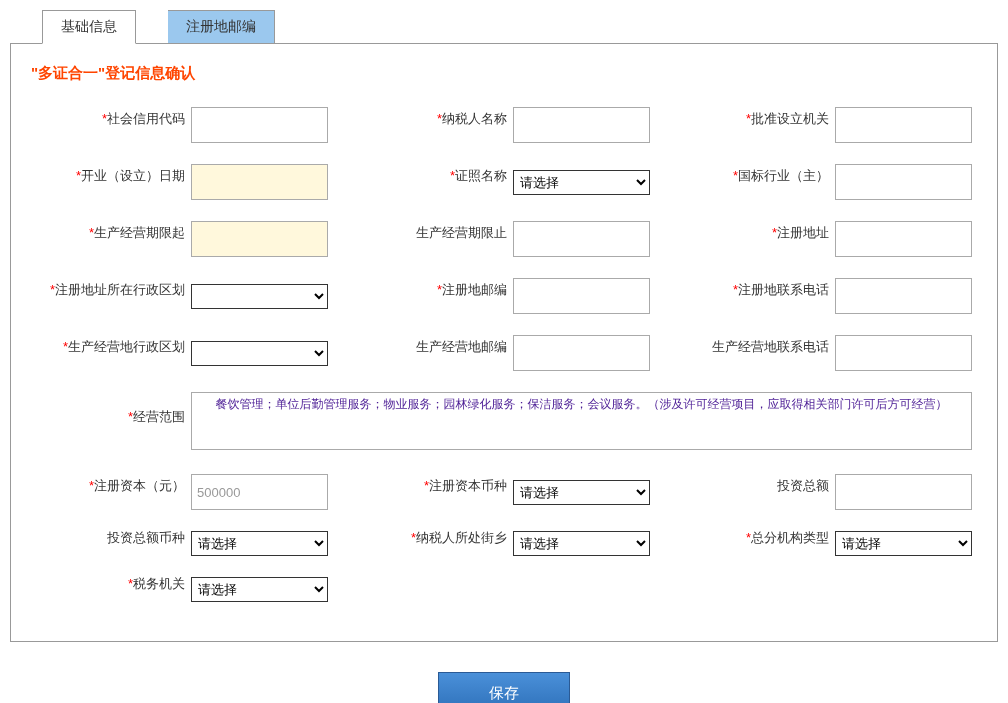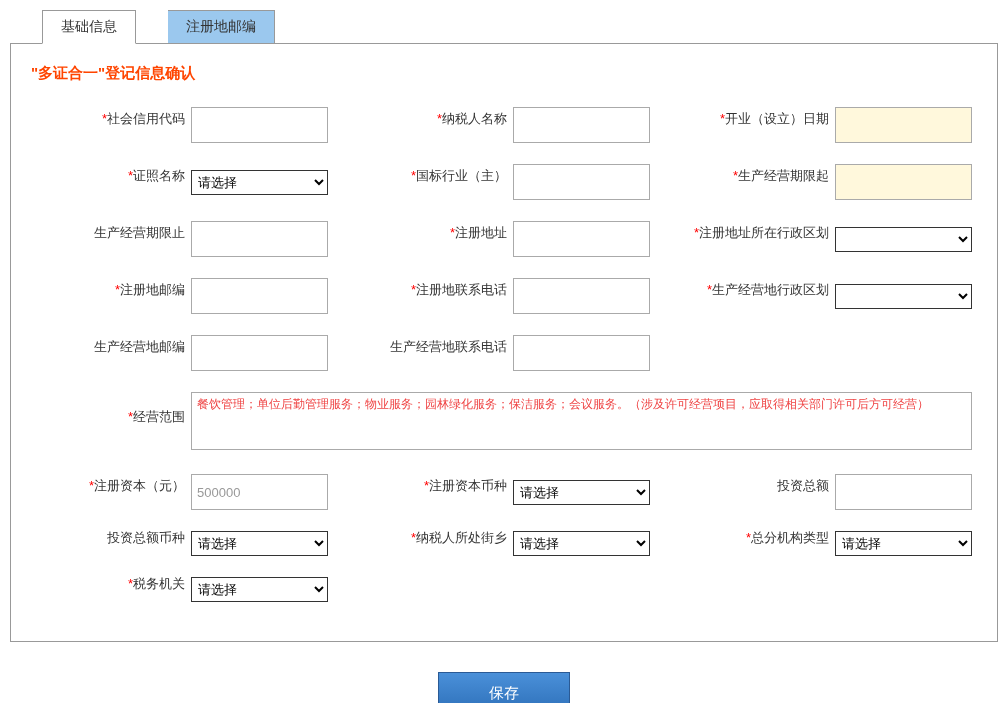--- a/index.html
+++ b/index.html
@@ -97,22 +97,23 @@
       font-family: inherit;
       background: #fff;
     }
     textarea {
       width: 100%;
       height: 58px;
       border: 1px solid #aaa;
       padding: 3px 5px;
       font-size: 12px;
       font-family: inherit;
-      color: #ef4444;
+      color: #4c1d95;
       resize: none;
+      text-align: center;
     }
     .full-width .input-cell {
       padding-right: 0;
     }
     .button-area {
       text-align: center;
       margin-top: 30px;
     }
     .save-btn {
       background: linear-gradient(to bottom, #4a90d9, #2d6fb8);
@@ -143,20 +144,24 @@
     <div class="form-row">
       <div class="label-cell"><span class="required">*</span><span>社会信用代码</span></div>
       <div class="input-cell"><input type="text" value="" style=""></div>
     </div>
 
     <div class="form-row">
       <div class="label-cell"><span class="required">*</span><span>纳税人名称</span></div>
       <div class="input-cell"><input type="text" value="" style=""></div>
     </div>
 
+    <div class="form-row">
+      <div class="label-cell"><span class="required">*</span><span>批准设立机关</span></div>
+      <div class="input-cell"><input type="text" value="" style=""></div>
+    </div>
 
     <div class="form-row">
       <div class="label-cell"><span class="required">*</span><span>开业（设立）日期</span></div>
       <div class="input-cell"><input type="text" class="highlight" value="" style=""></div>
     </div>
 
     <div class="form-row">
       <div class="label-cell"><span class="required">*</span><span>证照名称</span></div>
       <div class="input-cell"><select><option>请选择</option></select></div>
     </div>

